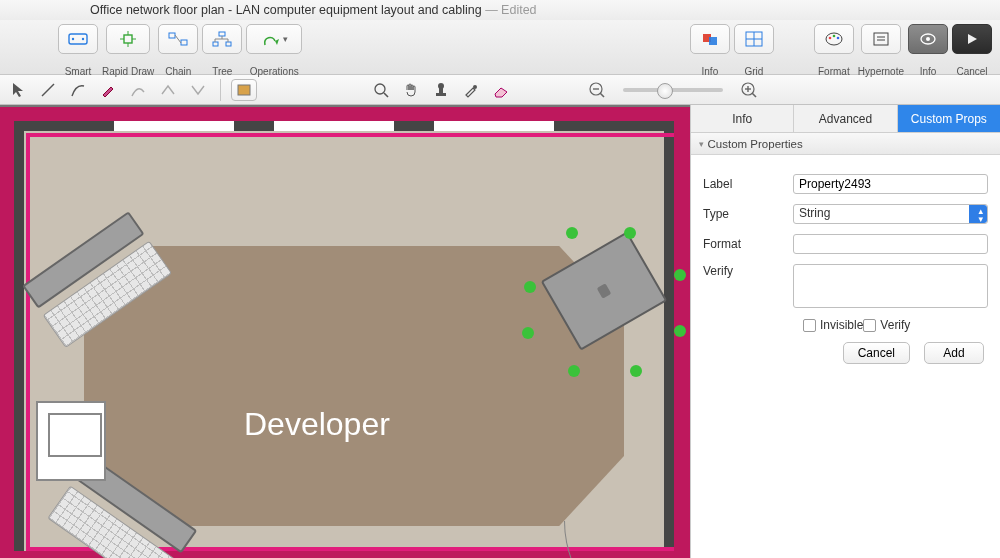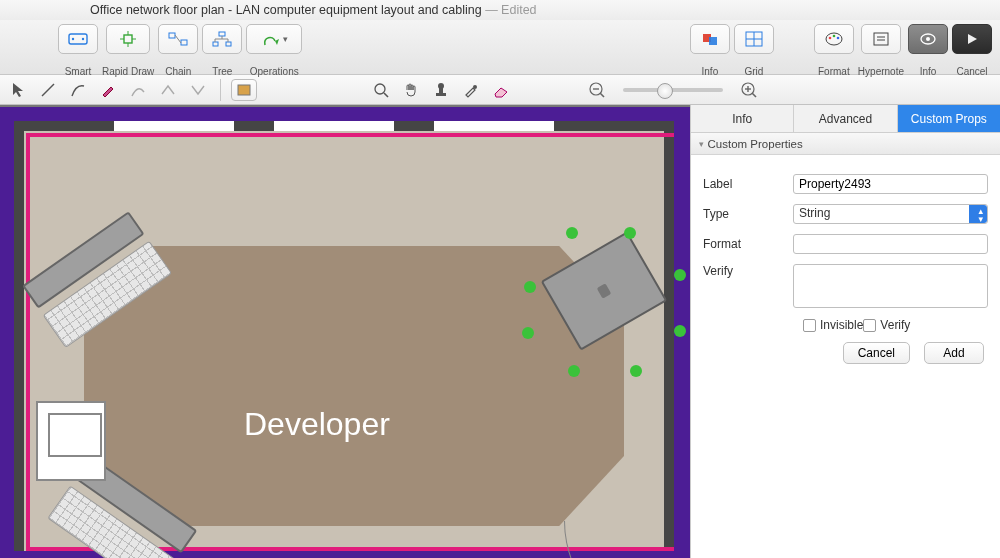--- a/index.html
+++ b/index.html
@@ -55,21 +55,21 @@
   }
   .zoom-slider::after {
     content:""; position:absolute; left:34px; top:-5px;
     width:14px; height:14px; border-radius:50%;
     background: radial-gradient(#fff,#dcdcdc);
     border:1px solid #9e9e9e;
   }
 
   
   .main { display:flex; height: calc(558px - 20px - 55px - 30px); }
-  .canvas-wrap { flex:1; background:#4c1d95; overflow:hidden; position:relative; border-top:2px solid #777; }
+  .canvas-wrap { flex:1; background:#be185d; overflow:hidden; position:relative; border-top:2px solid #777; }
   .side { width:310px; background:#fff; border-left:1px solid #cacaca; display:flex; flex-direction:column;}
 
   
   .canvas {
     position:absolute; left:14px; top:14px; width:660px; height:430px;
   }
   .bg { position:absolute; inset:0; background:#c9c1b4; }
   .wall-top { position:absolute; left:0; top:0; width:100%; height:10px; background:#454545; }
   .wall-left{ position:absolute; left:0; top:0; width:10px; height:100%; background:#454545; }
   .wall-right{ position:absolute; right:0; top:0; width:10px; height:100%; background:#454545; }

